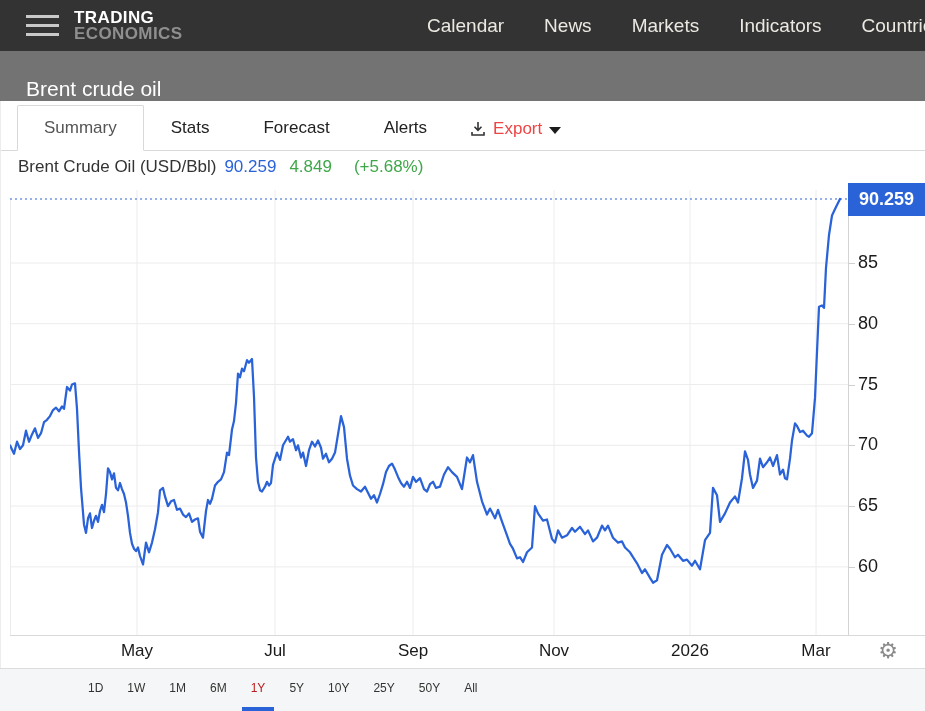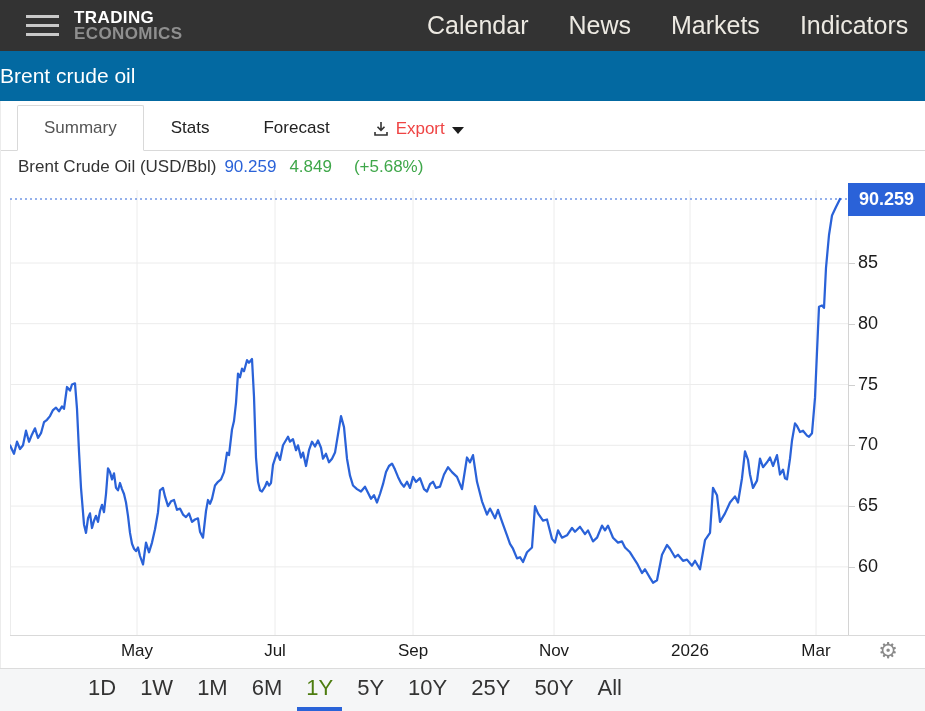--- a/index.html
+++ b/index.html
@@ -16,25 +16,25 @@
   .hamburger { margin-left:26px; width:33px; cursor:pointer; }
   .hamburger span { display:block; width:33px; height:3px; background:#c9c9c9; margin:6px 0; }
   .logo { margin-left:15px; display:flex; flex-direction:column; line-height:16px;
           font-weight:bold; font-size:17px; letter-spacing:.4px; cursor:pointer; }
   .logo .l1 { color:#ffffff; }
   .logo .l2 { color:#8f8f8f; }
   .navlinks {
     position:absolute; left:427px; top:0; height:51px; display:flex; gap:40px;
     align-items:center; white-space:nowrap;
   }
-  .navlinks a { color:#ece9e2; font-size:25px; text-decoration:none; cursor:pointer; }
+  .navlinks a { color:#ece9e2; font-size:19px; text-decoration:none; cursor:pointer; }
   
   .titlebar {
     position:absolute; left:0; top:51px; width:925px; height:50px;
-    background:#0369a1; display:flex; align-items:center; padding-left:0;
+    background:#737373; display:flex; align-items:flex-end; padding-left:26px;
   }
   .titlebar span { color:#fff; font-size:21px; }
   
   .tabsrow {
     position:absolute; left:0; top:101px; width:925px; height:50px;
     display:flex; align-items:flex-end; padding-left:17px;
     border-bottom:1px solid #d9d9d9; background:#fff;
   }
   .tab {
     font-size:17px; color:#222; padding:12px 26px; cursor:pointer;
@@ -70,23 +70,23 @@
   .xlab { position:absolute; transform:translateX(-50%); font-size:17px; color:#1a1a1a; top:0; }
   .gear { position:absolute; left:874px; top:637px; width:28px; height:28px; font-size:22px;
           color:#8a8a8a; text-align:center; line-height:28px; cursor:pointer; }
   .content-border { position:absolute; left:0; top:101px; bottom:0; width:0; border-left:1px solid #ececec; }
   
   .rangerow {
     position:absolute; left:0; top:668px; width:925px; height:43px;
     background:#f5f6f7; border-top:1px solid #dcdcdc;
     display:flex; padding-left:79px; gap:6px; align-items:stretch;
   }
-  .rbtn { display:flex; align-items:center; padding:0 9px; font-size:22px; color:#333;
+  .rbtn { display:flex; align-items:center; padding:0 9px; font-size:12px; color:#333;
           cursor:pointer; border-bottom:4px solid transparent; }
-  .rbtn.active { color:#4d7c0f; border-bottom:4px solid #2a63d8; }
+  .rbtn.active { color:#b91c1c; border-bottom:4px solid #2a63d8; }
 </style>
 </head>
 <body>
 
 <div class="screen">
 
   <header class="topnav">
     <div class="hamburger">
       <span></span>
         <span></span>
@@ -106,20 +106,21 @@
   </header>
 
   <div class="titlebar">
     <span>Brent crude oil</span>
   </div>
 
   <div class="tabsrow" id="tabsrow">
       <div class="tab active">Summary</div>
       <div class="tab">Stats</div>
       <div class="tab">Forecast</div>
+      <div class="tab">Alerts</div>
       <div class="export">
         <svg width="16" height="16" viewBox="0 0 16 16">
           <path d="M8 1 V9 M4.5 5.8 L8 9.4 L11.5 5.8 M2 11 V14 H14 V11" fill="none" stroke="#333" stroke-width="1.6"></path>
         </svg>
         <span>Export</span>
         <span class="caret"></span>
       </div>
     </div>
 
   <div class="quoteline">

